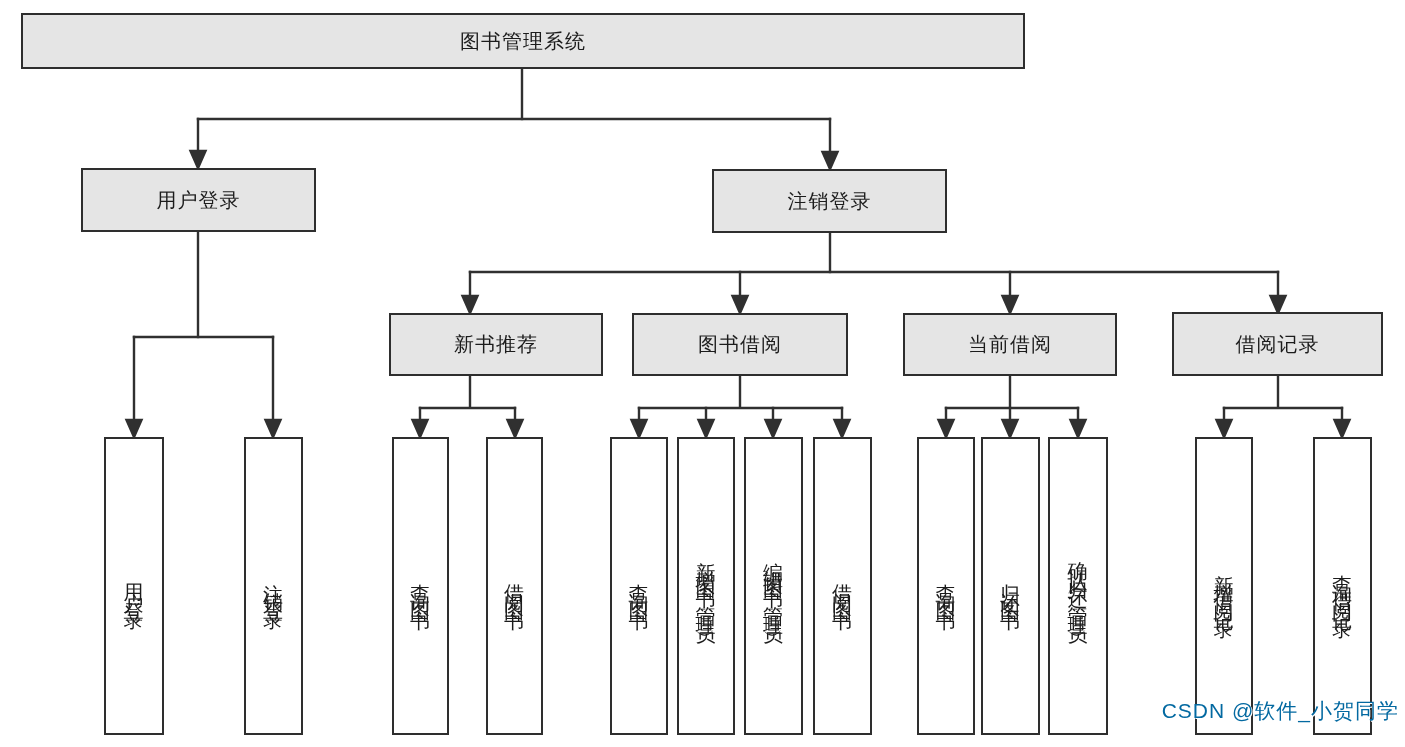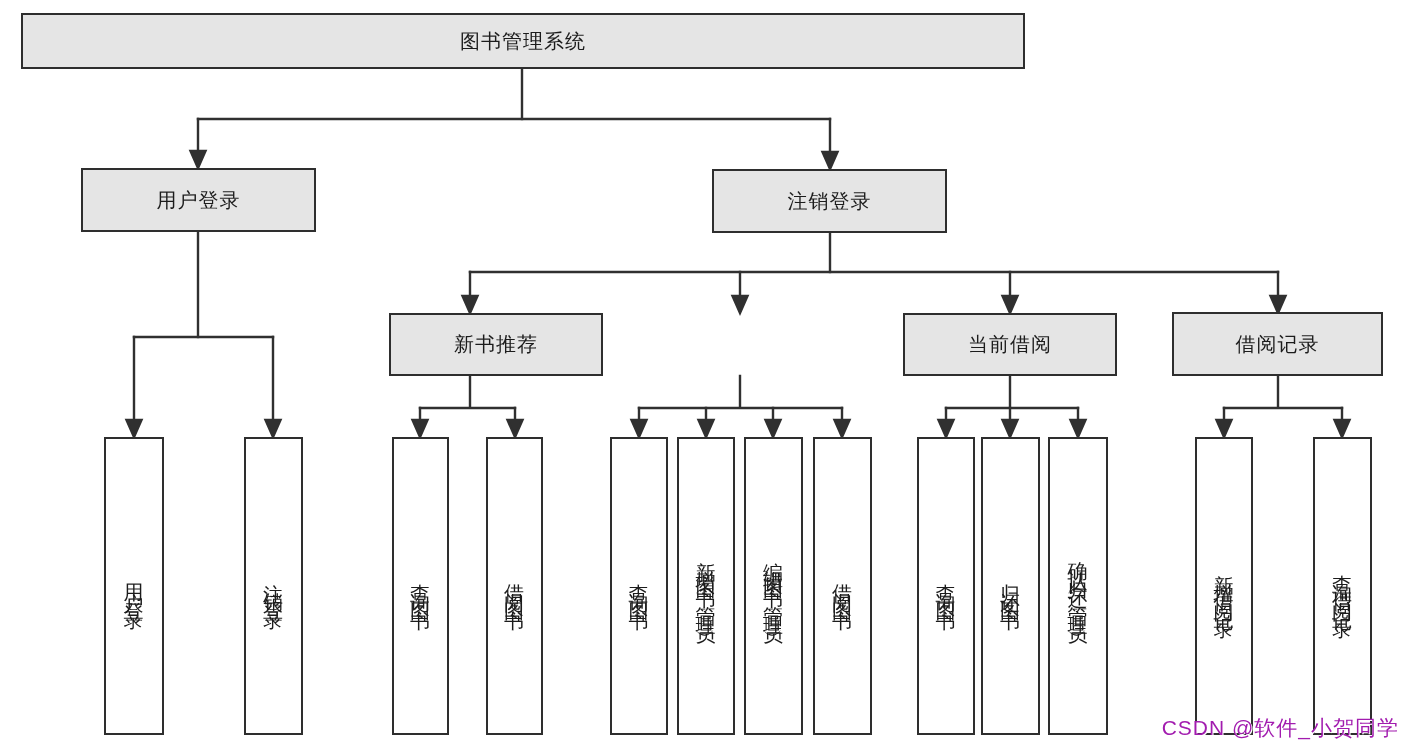--- a/index.html
+++ b/index.html
@@ -61,23 +61,23 @@
     text-orientation: mixed;
     font-size: 20px;
     color: #1c1c1c;
     letter-spacing: 9px;
     line-height: 1;
     white-space: nowrap;
   }
   #watermark {
     position: absolute;
     right: 6px;
-    bottom: 5px;
+    bottom: 22px;
     font-size: 21px;
-    color: #a21caf;
+    color: #0369a1;
     letter-spacing: 1px;
     text-shadow: 1px 1px 0 #ffffff;
     white-space: nowrap;
   }
 </style>
 </head>
 <body>
 
 <div id="canvas">
 
@@ -119,20 +119,21 @@
     <path class="arrow" d="M1224,408 V420 M1216.5,420 L1231.5,420 L1224,437 Z"></path>
     <path class="arrow" d="M1342,408 V420 M1334.5,420 L1349.5,420 L1342,437 Z"></path>
   </svg>
 
   <div class="hbox" style="left:21px; top:13px; width:1004px; height:56px;">图书管理系统</div>
 
   <div class="hbox" style="left:81px; top:168px; width:235px; height:64px;">用户登录</div>
   <div class="hbox" style="left:712px; top:169px; width:235px; height:64px;">注销登录</div>
 
   <div class="hbox" style="left:363px; top:313px; width:214px; height:63px;margin-left:26px;">新书推荐</div>
+  <div class="hbox" style="left:632px; top:313px; width:216px; height:63px;">图书借阅</div>
   <div class="hbox" style="left:903px; top:313px; width:214px; height:63px;text-align:right;">当前借阅</div>
   <div class="hbox" style="left:1172px; top:312px; width:211px; height:64px;">借阅记录</div>
 
   <div class="leaf" style="left:104px; width:60px;">用户登录</div>
   <div class="leaf" style="left:244px; width:59px;">注销登录</div>
 
   <div class="leaf" style="left:392px; width:57px;">查询图书</div>
   <div class="leaf" style="left:486px; width:57px;">借阅图书</div>
 
   <div class="leaf" style="left:610px; width:58px;">查询图书</div>

